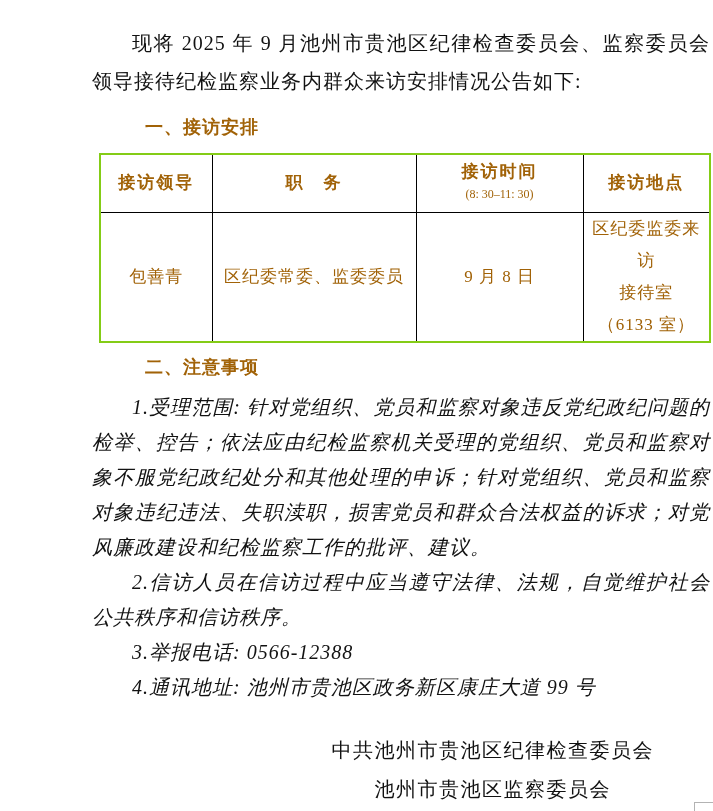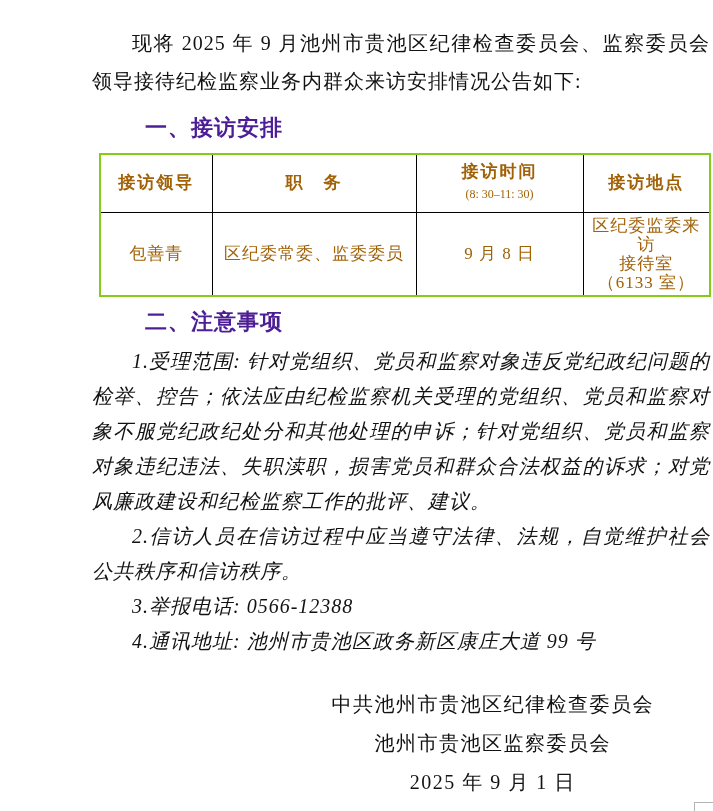--- a/index.html
+++ b/index.html
@@ -24,25 +24,25 @@
     font-size: 20px;
     line-height: 38px;
     letter-spacing: 1px;
     text-indent: 2em;
     text-align: justify;
   }
   .sec-heading {
     margin: 14px 0 0 0;
     padding-left: 53px;
     font-family: "Liberation Sans", "DejaVu Sans", sans-serif;
-    font-size: 22px;
+    font-size: 18px;
     line-height: 27px;
     font-weight: 700;
     letter-spacing: 1px;
-    color: #4c1d95;
+    color: #a16207;
   }
   .sec-heading.second { margin-top: 11px; }
   table.sched {
     margin: 12px 0 0 7px;
     border-collapse: collapse;
     table-layout: fixed;
     width: 612px;
     border: 2px solid #84cc16;
     font-size: 17px;
     color: #a16207;
@@ -61,21 +61,21 @@
     letter-spacing: 2px;
     line-height: 22px;
   }
   table.sched .th-sub {
     font-size: 12px;
     letter-spacing: 0;
     font-weight: 400;
   }
   table.sched td {
     letter-spacing: 1px;
-    line-height: 19px;
+    line-height: 32px;
   }
   .col-leader   { width: 112px; }
   .col-position { width: 204px; }
   .col-time     { width: 167px; }
   .col-location { width: 127px; }
   .items { margin-top: 9px; }
   .item {
     margin: 0;
     font-size: 20px;
     line-height: 35px;

